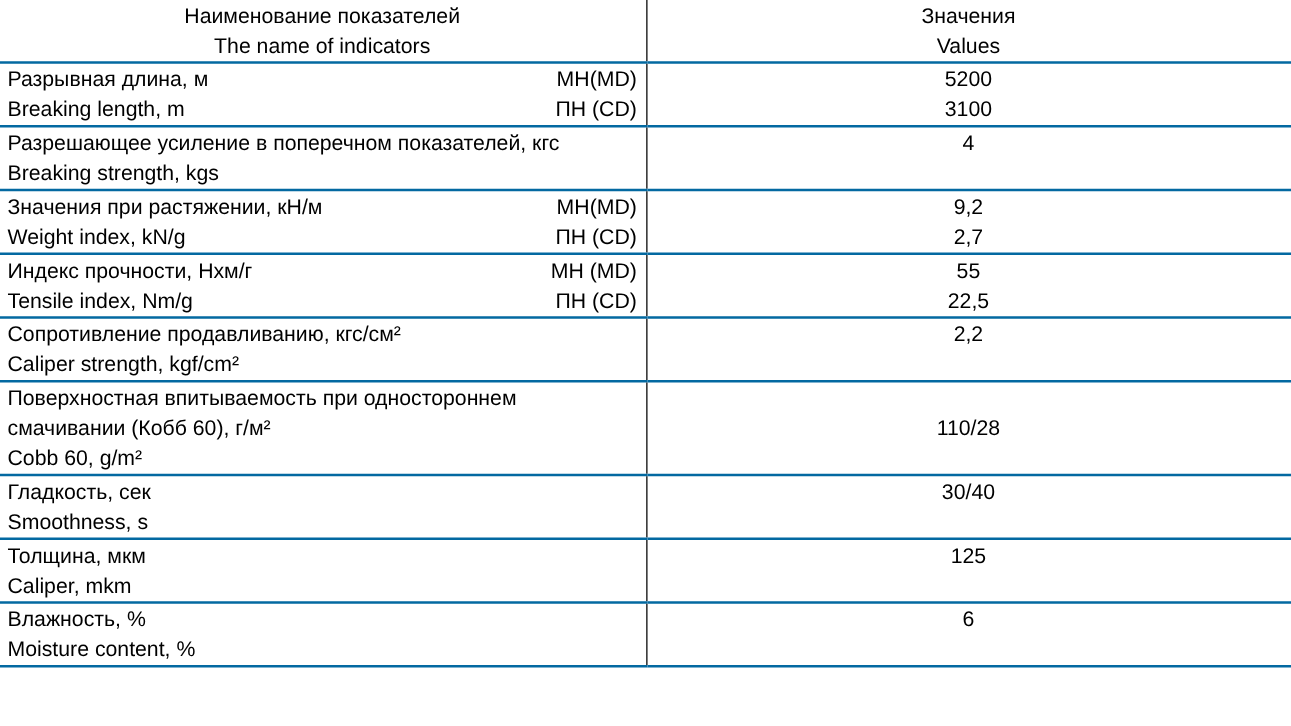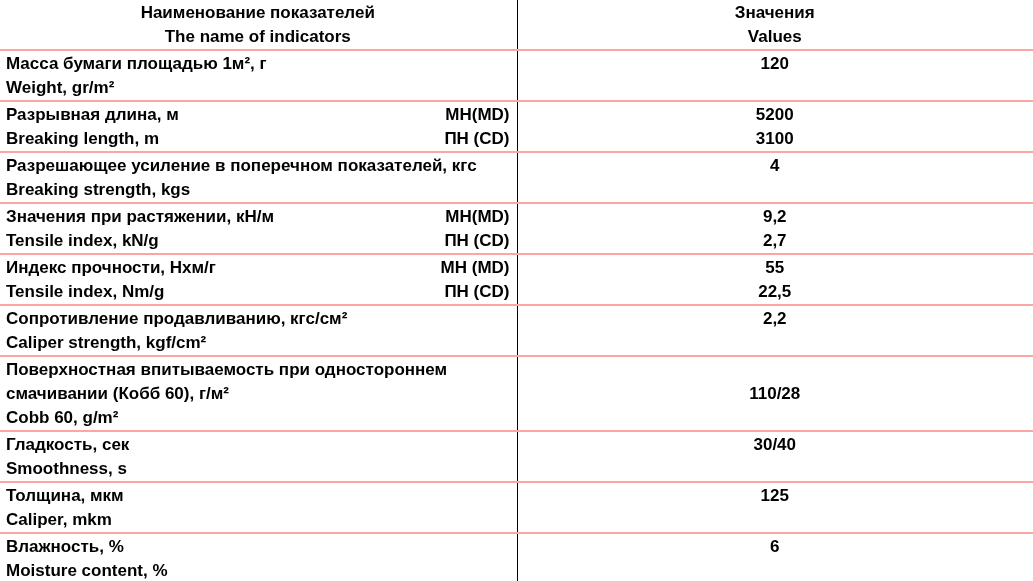--- a/index.html
+++ b/index.html
@@ -19,22 +19,22 @@
     border-collapse: collapse;
     table-layout: fixed;
     width: 1033px;
     font-size: 17px;
   }
   col.c-name { width: 517px; }
   col.c-val  { width: 516px; }
   th, td {
     padding: 1px 7px 0 6px;
     vertical-align: top;
-    border-bottom: 2px solid #fca5a5;
-    font-weight: bold;
+    border-bottom: 2px solid #0369a1;
+    font-weight: normal;
     line-height: 24px;
     overflow: hidden;
   }
   th:first-child, td:first-child {
     border-right: 1px solid #000000;
   }
   th.hdr { text-align: center; }
   td.val { text-align: center; }
   td.val.mid { vertical-align: middle; margin-left: 38px; }
   .line {
@@ -59,29 +59,20 @@
       <th class="hdr">
         <div>Наименование показателей</div>
         <div>The name of indicators</div>
       </th>
       <th class="hdr">
         <div>Значения</div>
         <div>Values</div>
       </th>
     </tr>
 
-    <tr>
-      <td class="name">
-        <div>Масса бумаги площадью 1м², г</div>
-        <div>Weight, gr/m²</div>
-      </td>
-      <td class="val">
-        <div>120</div>
-      </td>
-    </tr>
 
     <tr>
       <td class="name">
         <div class="line">
           <span>Разрывная длина, м</span>
           <span class="dir">МН(MD)</span>
         </div>
         <div class="line">
           <span>Breaking length, m</span>
           <span class="dir">ПН (CD)</span>
@@ -103,21 +94,21 @@
       </td>
     </tr>
 
     <tr>
       <td class="name">
         <div class="line">
           <span>Значения при растяжении, кН/м</span>
           <span class="dir">МН(MD)</span>
         </div>
         <div class="line">
-          <span>Tensile index, kN/g</span>
+          <span>Weight index, kN/g</span>
           <span class="dir">ПН (CD)</span>
         </div>
       </td>
       <td class="val">
         <div>9,2</div>
         <div>2,7</div>
       </td>
     </tr>
 
     <tr>

